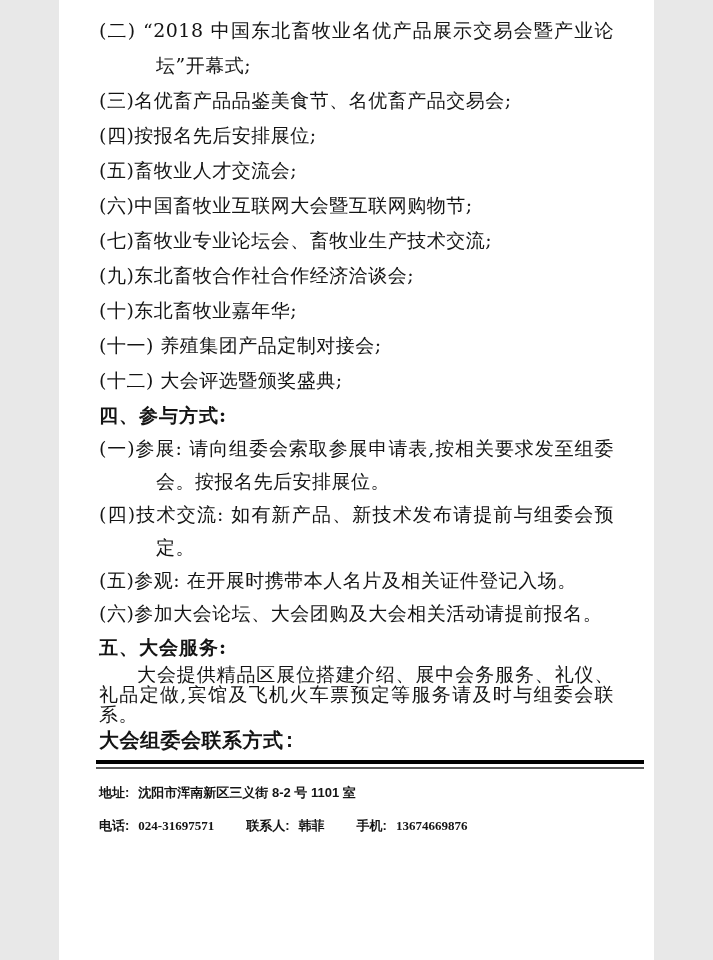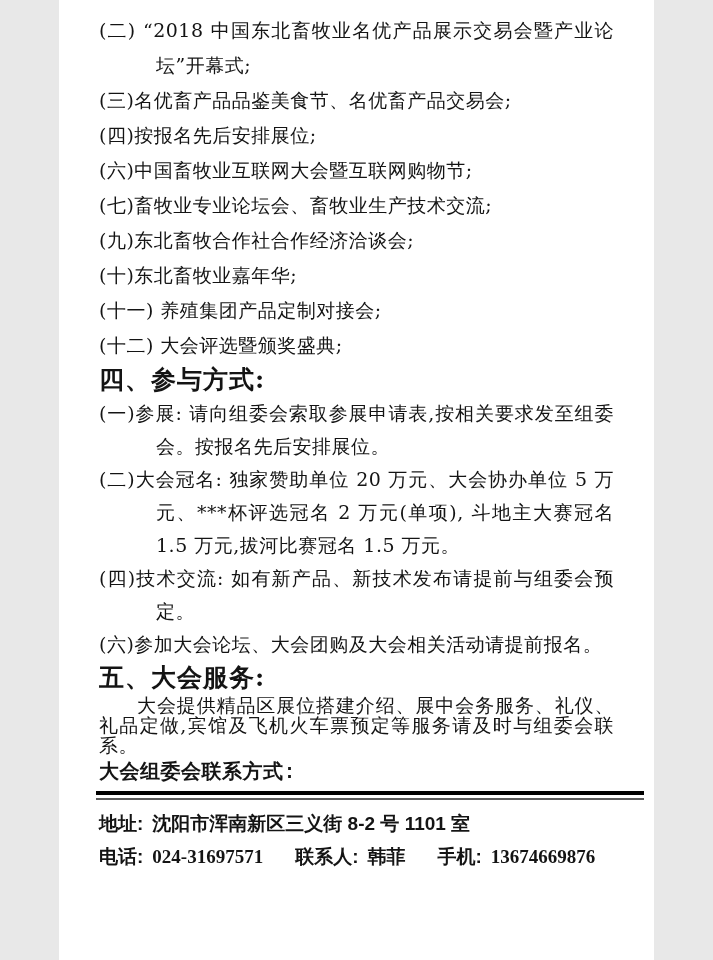--- a/index.html
+++ b/index.html
@@ -19,21 +19,21 @@
     font-size:19px;
     line-height:35px;
     text-align:justify;
     padding-left:57px;
     text-indent:-57px;
     letter-spacing:0.5px;
   }
   .sec4 .li{line-height:33px;}
   .heading{
     margin:0;
-    font-size:25px;
+    font-size:19px;
     line-height:34px;
     font-weight:700;
     letter-spacing:1px;
   }
   .body-para{
     margin:0;
     font-size:19px;
     line-height:20px;
     text-align:justify;
     text-indent:2em;
@@ -50,53 +50,54 @@
   .double-rule{
     height:3px;
     border-top:4px solid #000000;
     border-bottom:2px solid #5a5a5a;
     margin:2px -30px 7px -3px;
   }
   .footer-row{
     display:flex;
     align-items:baseline;
     margin:0;
-    font-size:19px;
+    font-size:13px;
     line-height:33px;
     font-family:"Liberation Sans","DejaVu Sans",sans-serif;
     font-weight:700;
     white-space:nowrap;
   }
   .footer-row .pair{display:inline-flex;gap:9px;}
   .footer-row .gap32{margin-left:32px;}
   .footer-row .val-num{font-family:"Liberation Serif","DejaVu Serif",serif;}
 </style>
 </head>
 <body>
 
 <div class="page">
 
   <div class="agenda">
     <p class="li">(二) “2018 中国东北畜牧业名优产品展示交易会暨产业论坛”开幕式;</p>
     <p class="li">(三)名优畜产品品鉴美食节、名优畜产品交易会;</p>
     <p class="li">(四)按报名先后安排展位;</p>
+    <p class="li">(五)畜牧业人才交流会;</p>
     <p class="li">(六)中国畜牧业互联网大会暨互联网购物节;</p>
     <p class="li">(七)畜牧业专业论坛会、畜牧业生产技术交流;</p>
     <p class="li">(九)东北畜牧合作社合作经济洽谈会;</p>
     <p class="li">(十)东北畜牧业嘉年华;</p>
     <p class="li">(十一) 养殖集团产品定制对接会;</p>
     <p class="li">(十二) 大会评选暨颁奖盛典;</p>
   </div>
 
   <h2 class="heading">四、参与方式:</h2>
 
   <div class="sec4">
     <p class="li">(一)参展: 请向组委会索取参展申请表,按相关要求发至组委会。按报名先后安排展位。</p>
-    <p class="li">(二)大会冠名: 独家赞助单位 20 万元、大会协办单位 5 万元、***杯评选冠名 2 万元(单项), 斗地主大赛冠名 1.5 万元,拔河比赛冠名 1.5 万元。</p>
     <p class="li">(四)技术交流: 如有新产品、新技术发布请提前与组委会预定。</p>
+    <p class="li">(五)参观: 在开展时携带本人名片及相关证件登记入场。</p>
     <p class="li">(六)参加大会论坛、大会团购及大会相关活动请提前报名。</p>
   </div>
 
   <h2 class="heading">五、大会服务:</h2>
 
   <p class="body-para">大会提供精品区展位搭建介绍、展中会务服务、礼仪、礼品定做,宾馆及飞机火车票预定等服务请及时与组委会联系。</p>
 
   <h3 class="contact-heading">大会组委会联系方式:</h3>
 
   <div class="double-rule"></div>

